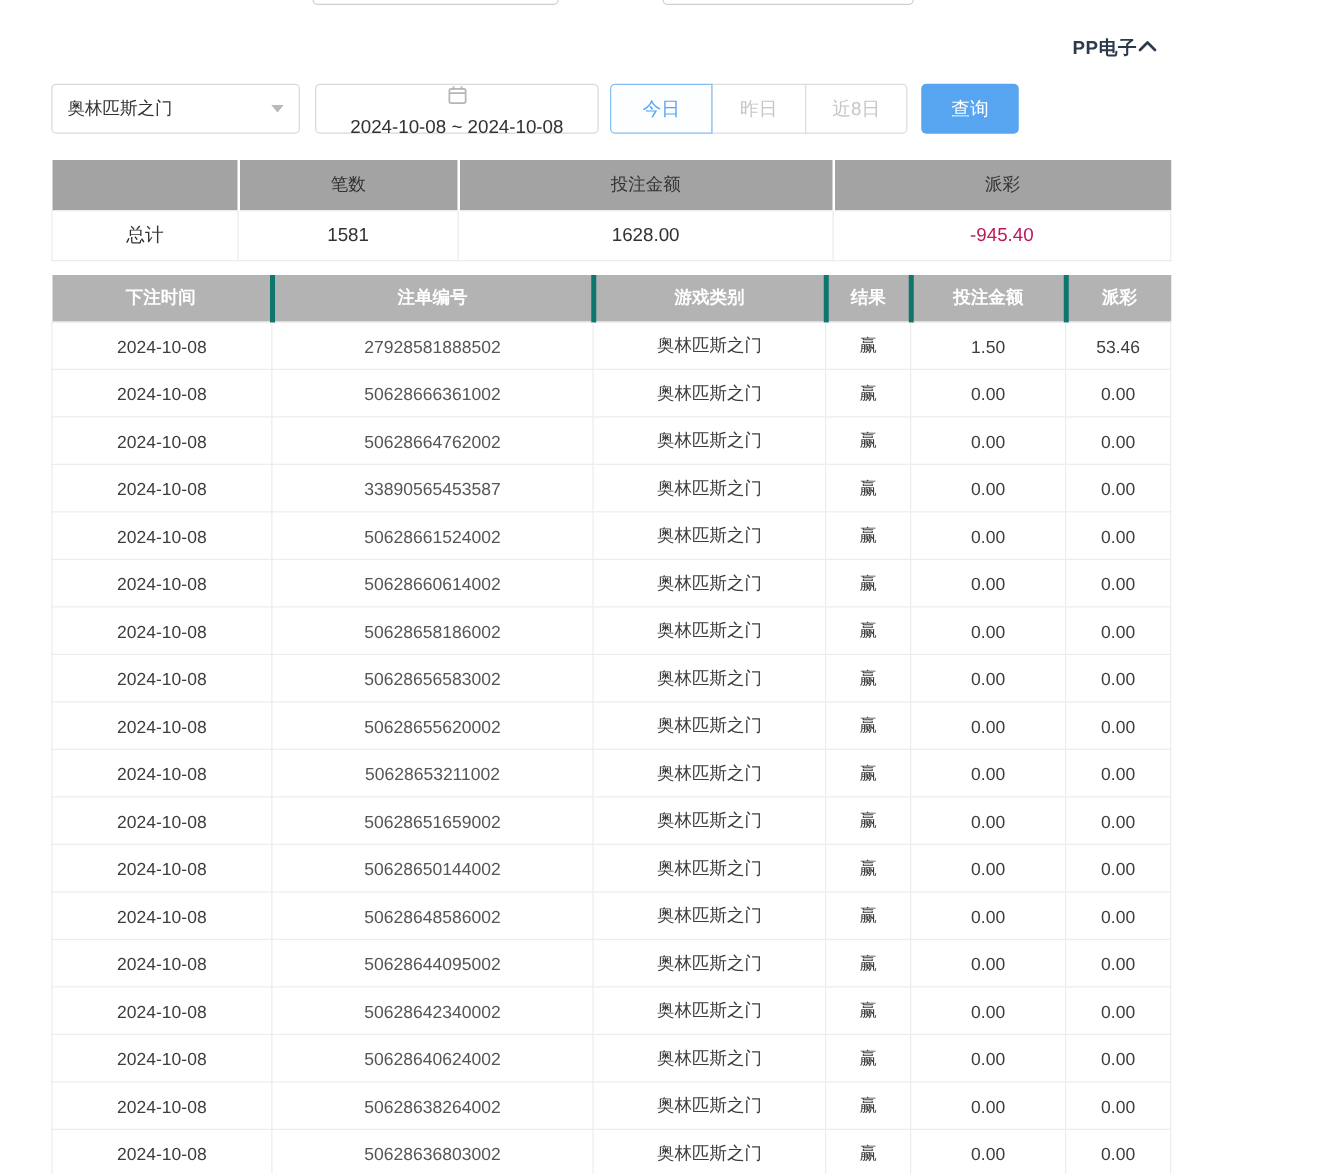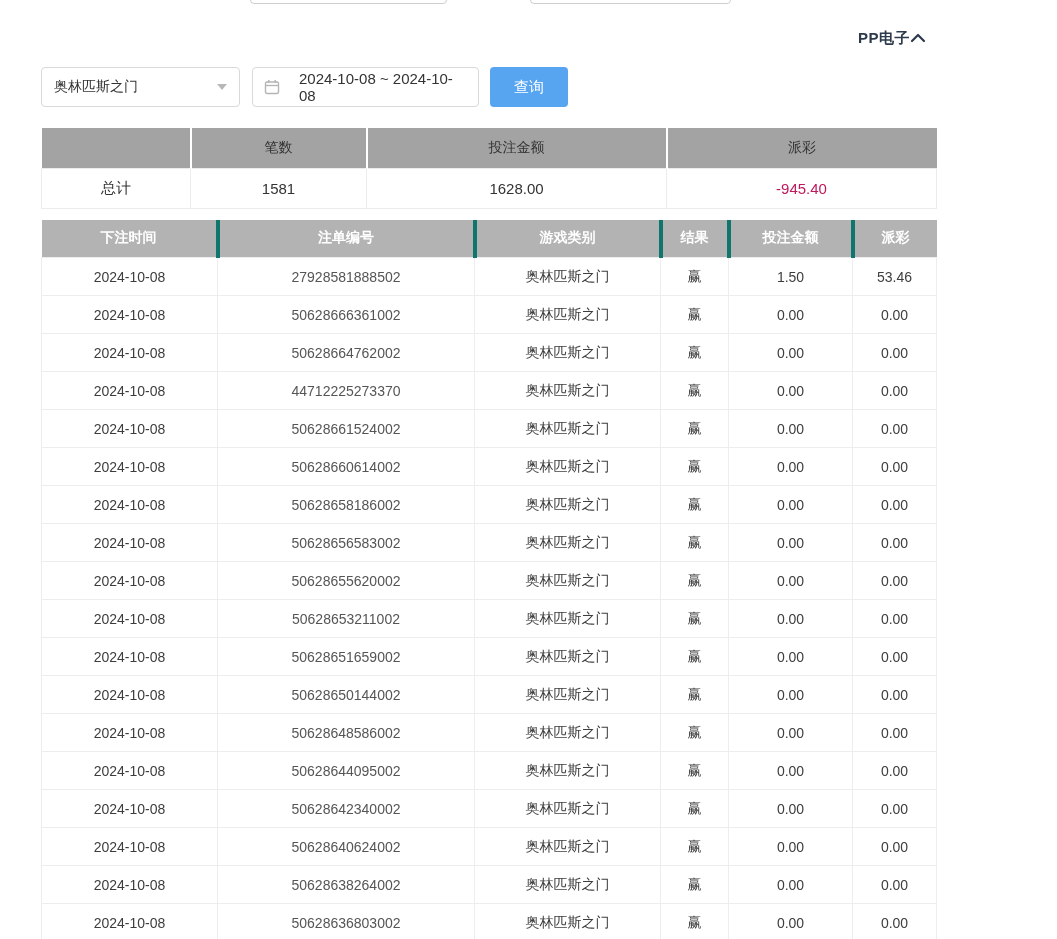--- a/index.html
+++ b/index.html
@@ -35,23 +35,23 @@
     padding: 0 12px; font-size: 14px; color: #333; cursor: pointer; background: #fff;
   }
   .caret {
     width: 0; height: 0;
     border-left: 5px solid transparent; border-right: 5px solid transparent;
     border-top: 6px solid #b8b8b8;
   }
 
   .date-input {
     width: 227px; height: 40px; border: 1px solid #d9d9d9; border-radius: 4px;
-    display: flex; align-items: center; gap: 19px;
+    display: flex; align-items: center; gap: 9px;
     padding: 0 11px; margin-left: 12px;
-    font-size: 15px; color: #333; cursor: pointer; background: #fff;
+    font-size: 15px; color: #333; cursor: pointer; background: #fff; flex-direction: column;
   }
 
   .btn-group { display: flex; margin-left: 9px; }
   .qbtn {
     height: 40px; background: #fff; border: 1px solid #dcdcdc; color: #c6c6c6;
     font-size: 15px; cursor: pointer; margin-left: -1px;
     font-family: "Liberation Sans", "DejaVu Sans", sans-serif;
   }
   .qbtn:nth-child(1) { width: 82px; margin-left: 0; border-radius: 4px 0 0 4px; }
   .qbtn:nth-child(2) { width: 76px; }
@@ -125,20 +125,25 @@
         <svg width="16" height="16" viewBox="0 0 16 16" aria-hidden="true">
           <rect x="1.5" y="3" width="13" height="11.5" rx="1.5" fill="none" stroke="#b5b5b5" stroke-width="1.4"></rect>
           <line x1="1.5" y1="6.5" x2="14.5" y2="6.5" stroke="#b5b5b5" stroke-width="1.4"></line>
           <line x1="4.8" y1="1" x2="4.8" y2="4" stroke="#b5b5b5" stroke-width="1.4"></line>
           <line x1="11.2" y1="1" x2="11.2" y2="4" stroke="#b5b5b5" stroke-width="1.4"></line>
         </svg>
       </span>
       <span>2024-10-08 ~ 2024-10-08</span>
     </div>
 
+    <div class="btn-group">
+      <button class="qbtn active">今日</button>
+      <button class="qbtn">昨日</button>
+      <button class="qbtn">近8日</button>
+    </div>
 
     <button class="query-btn">查询</button>
   </div>
 
   <table class="summary-table">
     <colgroup>
       <col style="width:149px">
         <col style="width:176px">
         <col style="width:300px">
         <col style="width:270px">
@@ -200,21 +205,21 @@
         <tr>
           <td>2024-10-08</td>
           <td>50628664762002</td>
           <td>奥林匹斯之门</td>
           <td>赢</td>
           <td>0.00</td>
           <td>0.00</td>
         </tr>
         <tr>
           <td>2024-10-08</td>
-          <td>44712225273370</td>
+          <td>33890565453587</td>
           <td>奥林匹斯之门</td>
           <td>赢</td>
           <td>0.00</td>
           <td>0.00</td>
         </tr>
         <tr>
           <td>2024-10-08</td>
           <td>50628661524002</td>
           <td>奥林匹斯之门</td>
           <td>赢</td>

